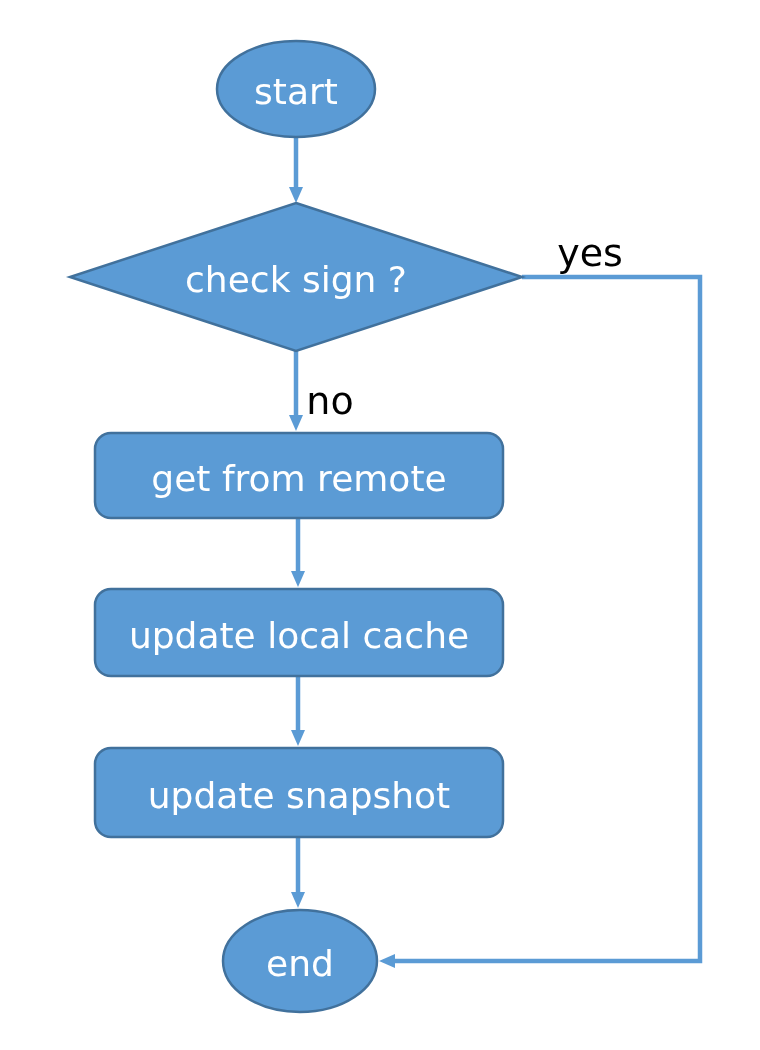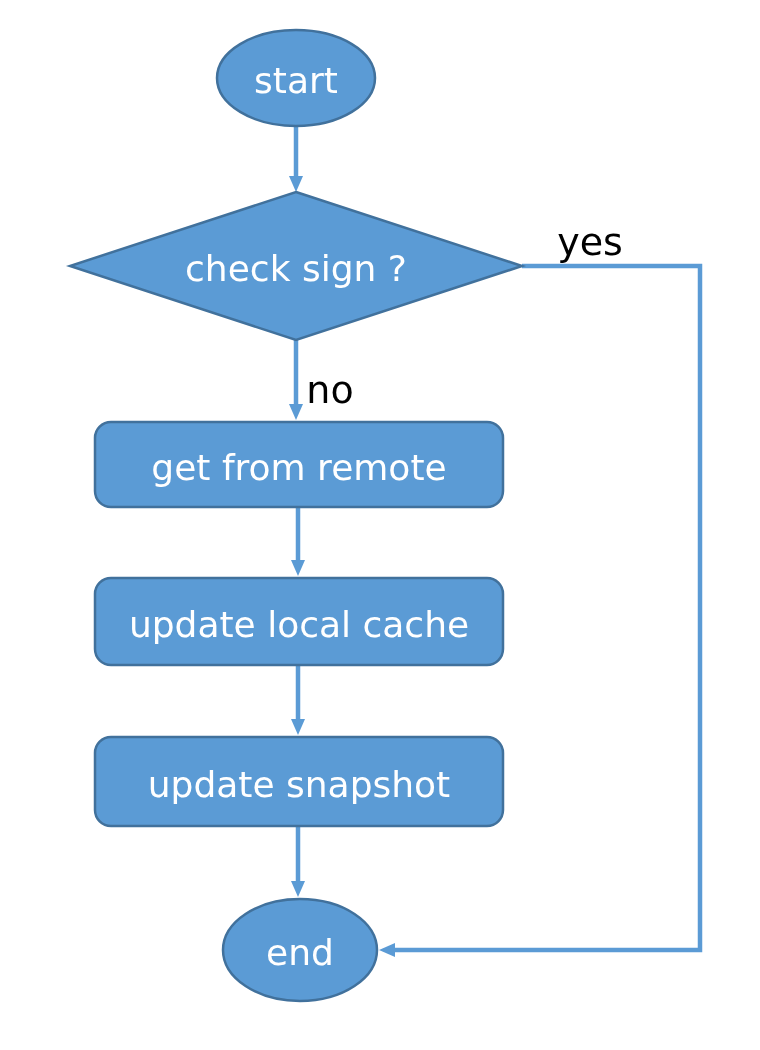--- a/index.html
+++ b/index.html
@@ -8,20 +8,21 @@
     background: #ffffff;
     width: 760px;
     height: 1050px;
     overflow: hidden;
   }
   .stage {
     position: relative;
     width: 760px;
     height: 848px;
     background: #ffffff;
+    margin-top: 11px;
   }
   svg { display: block; }
   .node-shape {
     fill: #5B9BD5;
     stroke: #41719C;
     stroke-width: 2.5;
   }
   .connector {
     fill: none;
     stroke: #5B9BD5;

